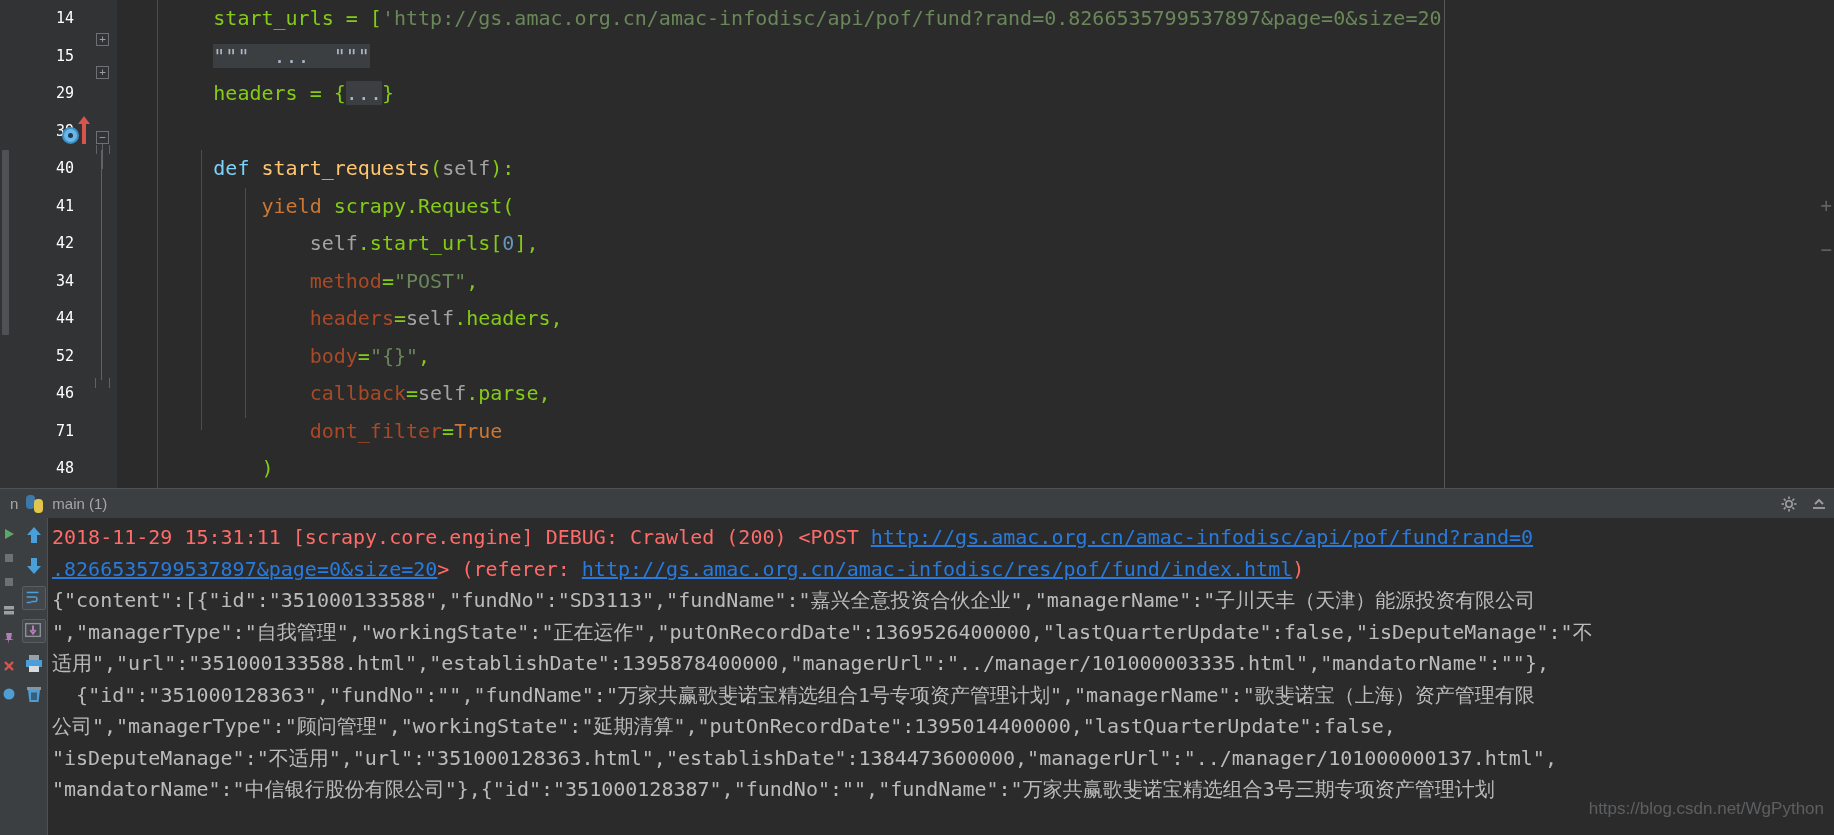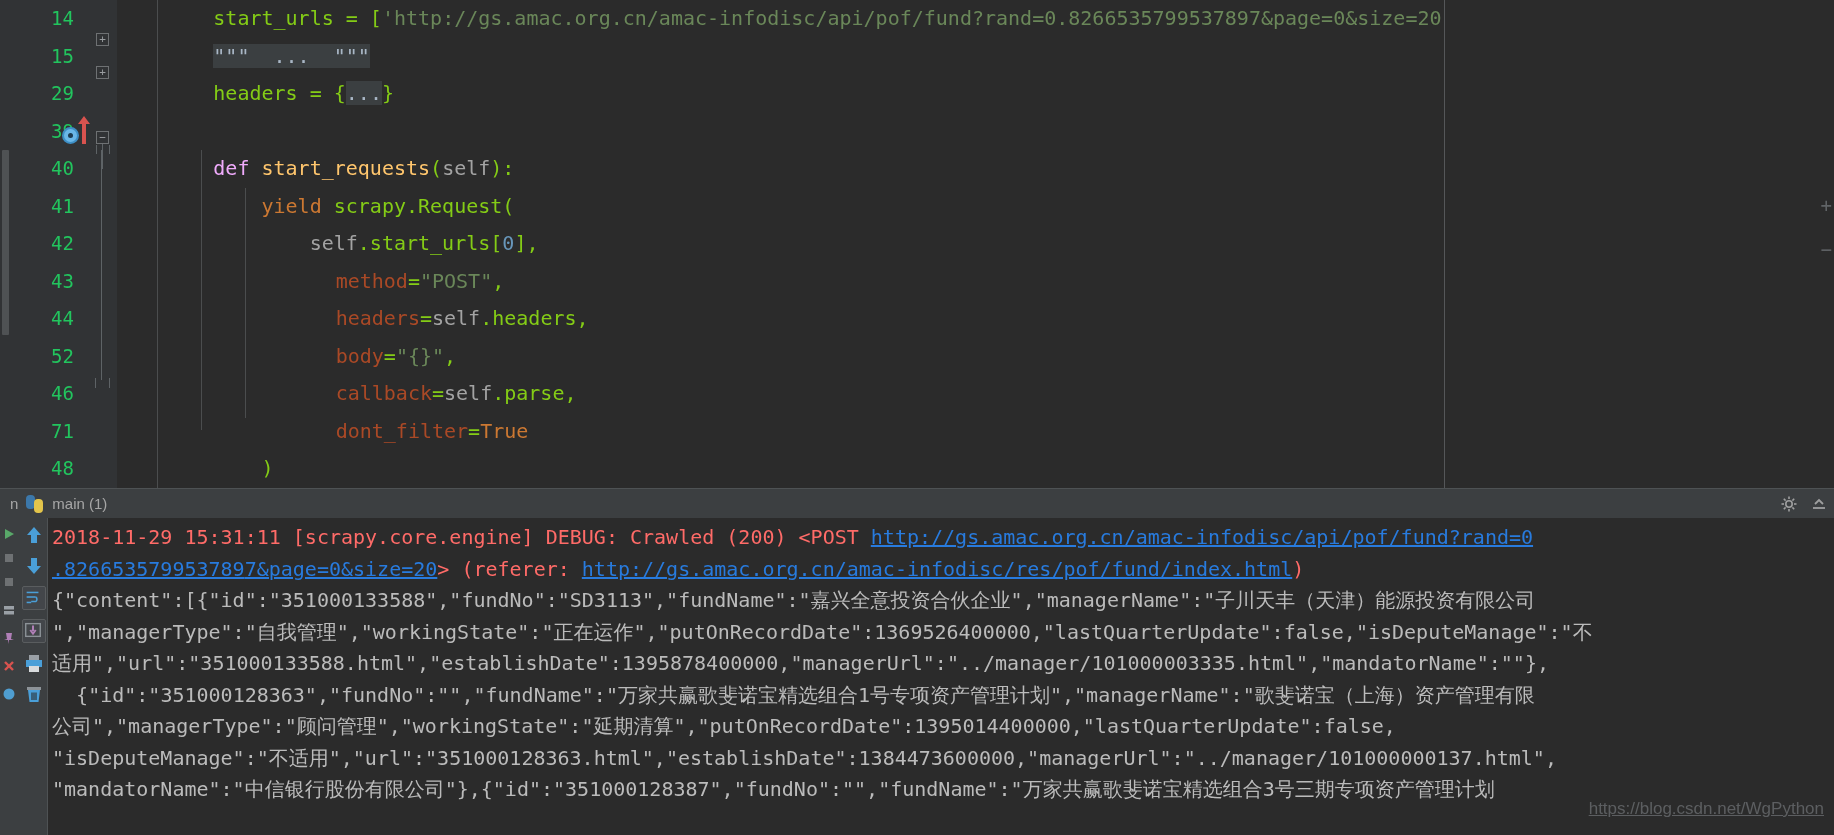--- a/index.html
+++ b/index.html
@@ -28,21 +28,21 @@
     position: absolute; left: 2px; top: 150px; width: 7px; height: 185px;
     background: #4f5254; border-radius: 1px;
   }
   .gutter {
     position: absolute; left: 12px; top: 0; width: 105px; height: 488px;
     background: #313335;
   }
   .gutter-line-nums {
     position: absolute; left: 12px; top: 0; width: 62px;
     text-align: right;
-    color: #22c55e; font-size: 19px; line-height: 37.5px;
+    color: #ffffff; font-size: 15px; line-height: 37.5px;
     font-family: "DejaVu Sans Mono", monospace;
   }
   .gutter-line-nums div { height: 37.5px; }
 
   .fold-col {
     position: absolute; left: 88px; top: 0; width: 28px; height: 488px;
   }
   .fold-marker {
     position: absolute; width: 13px; height: 13px;
     border: 1px solid #6e7173; color: #9a9da0;
@@ -89,28 +89,28 @@
     font-family: "DejaVu Sans Mono", monospace;
   }
   .code-line { height: 37.5px; white-space: pre; }
 
   
   .indent-guide {
     position: absolute; width: 1px; background: #4b4d4e; top: 0;
   }
 
   
-  .t-def      { color: #f0abfc; }
+  .t-def      { color: #7dd3fc; }
   .t-kw       { color: #cc7832; }
   .t-plain    { color: #84cc16; }
   .t-str      { color: #6a8759; }
   .t-self     { color: #a3a3a3; }
   .t-func     { color: #ffc66d; }
   .t-num      { color: #6897bb; }
-  .t-kwarg    { color: #aa4926; margin-left: 26px; }
+  .t-kwarg    { color: #aa4926; }
   .t-docfold  { color: #a9b7c6; background: #3b3f41; }
   .t-fold     { color: #a9b7c6; background: #3b3f41; }
 
   
   .editor-right-divider {
     position: absolute; left: 1444px; top: 0; width: 1px; height: 488px;
     background: #555759;
   }
   .editor-right-rail {
     position: absolute; left: 1445px; top: 0; width: 389px; height: 488px;
@@ -188,21 +188,20 @@
   .c-line { white-space: pre-wrap; }
   .c-err   { color: #ff6b68; }
   .c-link  { color: #287bde; text-decoration: underline; }
   .c-out   { color: #bbbbbb; }
 
   .watermark {
     position: absolute; right: 10px; bottom: 16px;
     color: #6d7073; font-size: 17px; opacity: .75;
     font-family: "Liberation Sans", sans-serif;
     pointer-events: none;
-    text-decoration: underline;
   }
 </style>
 </head>
 <body>
 
 <div class="app">
 
   <div class="editor-pane">
 
     <div class="editor-marker-stripe">
@@ -212,21 +211,21 @@
     <div class="gutter"></div>
 
     <div class="gutter-line-nums" id="line-numbers">
         <div>14</div>
         <div>15</div>
         <div>29</div>
         <div>39</div>
         <div>40</div>
         <div>41</div>
         <div>42</div>
-        <div>43</div>
+        <div>34</div>
         <div>44</div>
         <div>52</div>
         <div>46</div>
         <div>71</div>
         <div>48</div>
       </div>
 
     <div class="breakpoint-icon"></div>
     <div class="run-arrow"></div>
 

